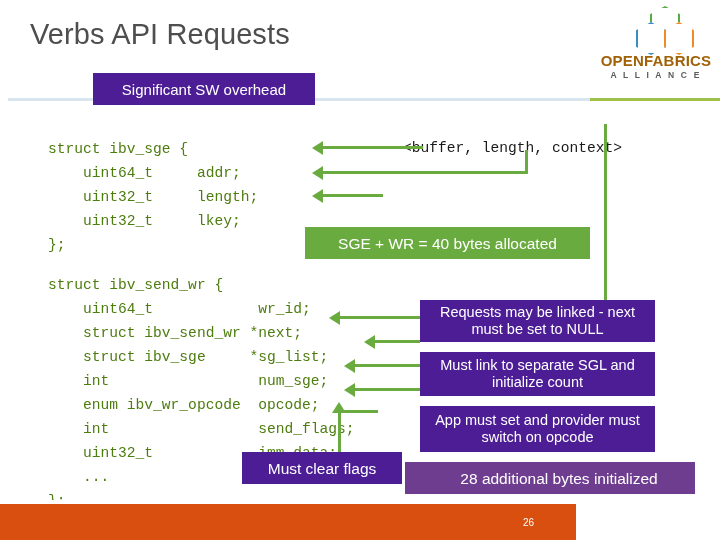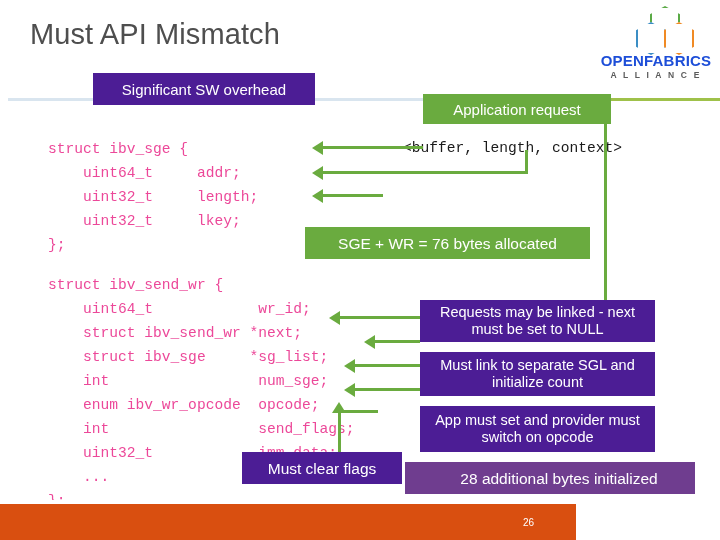--- a/index.html
+++ b/index.html
@@ -61,21 +61,21 @@
   .hex.h3 { left: 28px; top: 16px; border-color: #f08a24; }
 
   .logo-text {
     position: absolute;
     left: 2px;
     top: 52px;
     width: 124px;
     text-align: center;
     font-size: 15px;
     font-weight: bold;
-    color: #1d4ed8;
+    color: #a16207;
     letter-spacing: 0.2px;
   }
   .logo-sub {
     position: absolute;
     left: 2px;
     top: 70px;
     width: 124px;
     text-align: center;
     font-size: 8.5px;
     font-weight: bold;
@@ -97,21 +97,21 @@
     width: 130px;
     height: 3px;
     background: #9fc14a;
   }
 
   
   .code {
     position: absolute;
     font-family: "Liberation Mono", monospace;
     font-size: 14.6px;
-    color: #ec4899;
+    color: #4d7c0f;
     white-space: pre;
     line-height: 24px;
   }
   #code-sge { left: 48px; top: 122px; }
   #code-wr  { left: 48px; top: 258px; }
 
   
   .callout {
     position: absolute;
     color: #ffffff;
@@ -192,21 +192,21 @@
     bottom: 12px;
     color: #ffffff;
     font-size: 10px;
   }
 </style>
 </head>
 <body>
 
 <div class="slide">
 
-  <div class="title">Must API Mismatch</div>
+  <div class="title">Verbs API Requests</div>
 
   <div class="logo-box">
     <div class="logo-hex-wrap">
       <div class="hex h1"></div>
       <div class="hex h2"></div>
       <div class="hex h3"></div>
     </div>
     <div class="logo-text">OPENFABRICS</div>
     <div class="logo-sub">A L L I A N C E</div>
   </div>
@@ -253,22 +253,21 @@
   <div class="arrowhead ah-left" style="left:344px; top:359px;"></div>
 
   <div class="arrowline" style="left:355px; top:388px; width:65px; height:3px;"></div>
   <div class="arrowhead ah-left" style="left:344px; top:383px;"></div>
 
   <div class="arrowline" style="left:338px; top:413px; width:3px; height:40px;"></div>
   <div class="arrowline" style="left:338px; top:410px; width:40px; height:3px;"></div>
   <div class="arrowhead ah-up" style="left:332px; top:402px;"></div>
 
   <div class="callout c-blue" id="cb-sw-overhead">Significant SW overhead</div>
-  <div class="callout c-green" id="cb-app-request">Application request</div>
-  <div class="callout c-green" id="cb-bytes-alloc">SGE + WR = 76 bytes allocated</div>
+  <div class="callout c-green" id="cb-bytes-alloc">SGE + WR = 40 bytes allocated</div>
   <div class="callout c-blue" id="cb-linked">Requests may be linked - next must be set to NULL</div>
   <div class="callout c-blue" id="cb-separate-sgl">Must link to separate SGL and initialize count</div>
   <div class="callout c-blue" id="cb-clear-flags">Must clear flags</div>
   <div class="callout c-blue" id="cb-opcode">App must set and provider must switch on opcode</div>
   <div class="callout c-purple" id="cb-28-bytes">28 additional bytes initialized</div>
 
   <div class="footer-bar-top"></div>
   <div class="footer-bar">
     <div class="page-num">26</div>
   </div>

